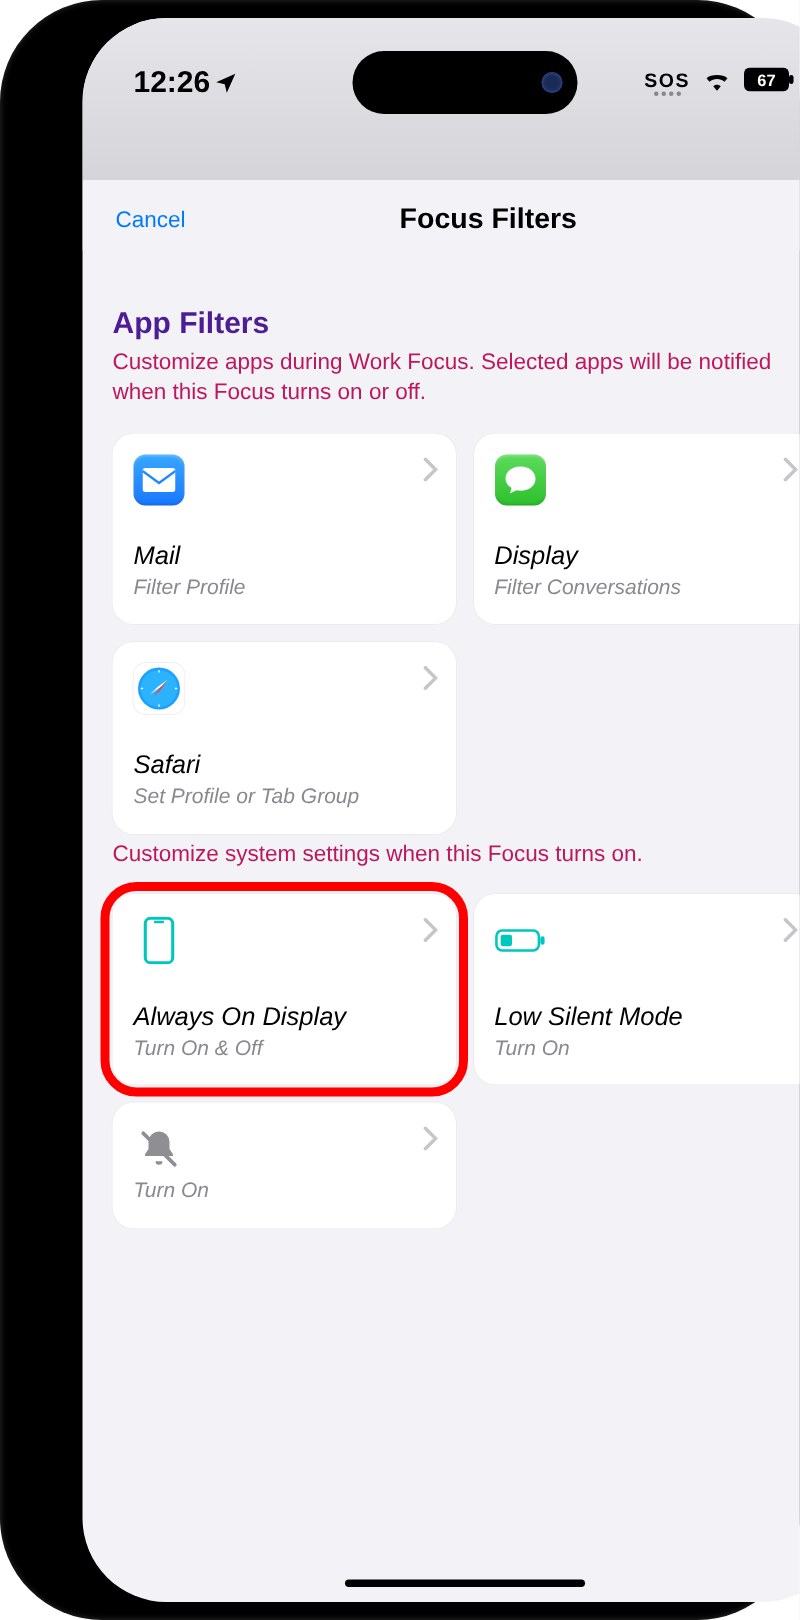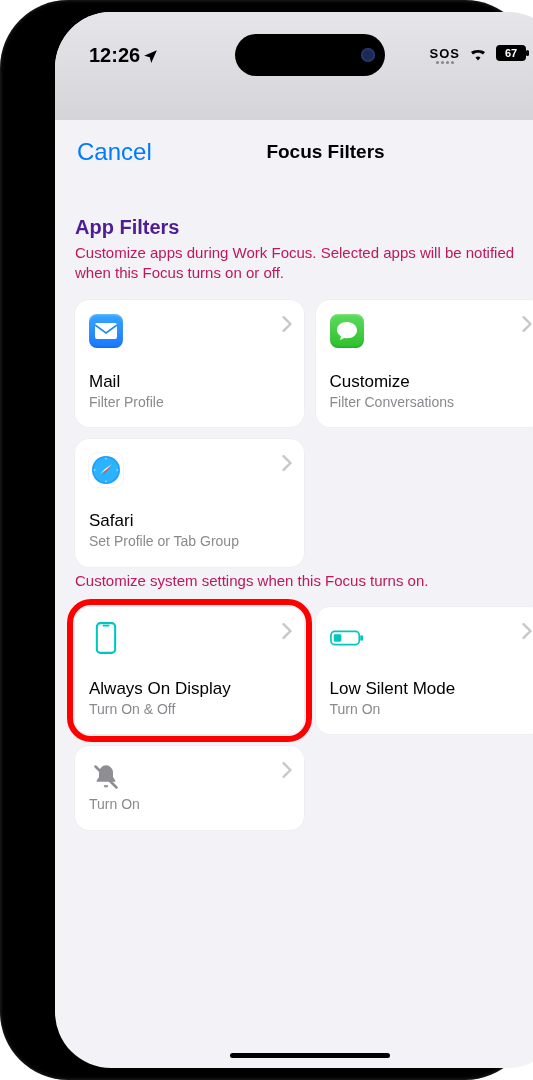--- a/index.html
+++ b/index.html
@@ -26,29 +26,30 @@
       align-items:center; padding:0 34px; height:30px;
     }
     .time-group { font-size:20px; font-weight:600; display:flex; align-items:center; gap:2px;}
     .loc-arrow { width:16px; height:16px; display:inline-block;}
     .right-icons { display:flex; align-items:center; gap:8px; }
     .sos { font-size:13px; font-weight:700; letter-spacing:1px; display:flex; flex-direction:column; align-items:center; line-height:1;}
     .sos-dots { display:flex; gap:2px; margin-top:1px;}
     .sos-dots span { width:3px;height:3px;border-radius:50%;background:#888;}
     .wifi-icon,.batt-icon { display:block; }
     .nav-bar { display:flex; align-items:center; padding: 18px 22px 12px; background:#f2f2f7; position:relative;}
-    .cancel-link { color:#007aff; font-size:24px; }
+    .cancel-link { color:#007aff; font-size:15px; }
     .nav-title { position:absolute; left:0; right:16px; text-align:center; font-size:19px; font-weight:700; color:#000; pointer-events:none;padding-left:48px;}
     .content { flex:1; padding: 16px 20px 0; overflow:hidden; }
     .section-title { font-size:20px; font-weight:700; color:#4c1d95; margin-top:22px; }
     .section-sub { font-size:15px; color:#be185d; margin-top:4px; line-height:1.35; }
     .grid { display:grid; grid-template-columns:1fr 1fr; gap:12px; margin-top:16px; }
     .tile {
       background:#fff; border-radius:14px; padding:14px 14px 16px; position:relative;
       box-shadow: 0 0 0 0.5px rgba(0,0,0,.04);
+      font-style: italic;
     }
     .tile-icon { width:34px; height:34px; border-radius:8px; display:flex; align-items:center; justify-content:center; }
     .tile-icon.square { box-shadow: inset 0 -1px 2px rgba(0,0,0,.15), inset 0 1px 2px rgba(255,255,255,.3); }
     .tile .chev { position:absolute; right:12px; top:16px; color:#c6c6c8; }
     .tile-title { font-size:17px; font-weight:400; color:#000; margin-top:24px; }
     .tile-sub { font-size:14px; color:#8a8a8e; margin-top:2px; line-height:1.25; }
     .icon-mail { background:linear-gradient(#37a7ff,#1977ff); }
     .icon-messages { background:linear-gradient(#5cdc5c,#2cc02c); }
     .icon-onesec { background:linear-gradient(#0b1b2d,#1a2f4a); }
     .icon-safari { background:#fff; box-shadow: 0 0 0 0.5px rgba(0,0,0,.08);}
@@ -129,21 +130,21 @@
 
         <div class="tile">
           <div class="tile-icon square icon-messages">
             <svg width="22" height="20" viewBox="0 0 22 20">
                 <path fill="#fff" d="M11 1C5 1 1 4.5 1 9c0 2.6 1.6 4.9 4 6.3L4 19l4.3-2.1c.9.2 1.8.3 2.7.3 6 0 10-3.5 10-8S17 1 11 1z"></path>
               </svg>
           </div>
           <span class="chev"><svg width="10" height="16" viewBox="0 0 8 14">
                 <path d="M1 1l6 6-6 6" stroke="currentColor" stroke-width="2" fill="none" stroke-linecap="round"></path>
               </svg></span>
-          <div class="tile-title">Customize</div>
+          <div class="tile-title">Display</div>
           <div class="tile-sub">Filter Conversations</div>
         </div>
 
 
         <div class="tile">
           <div class="tile-icon icon-safari">
             <svg width="32" height="32" viewBox="0 0 32 32">
                 <circle cx="16" cy="16" r="14" fill="#1ea0ff"></circle>
                 <circle cx="16" cy="16" r="12.2" fill="#2bb3ff"></circle>
                 <path d="M16 3.8v1.6M16 26.6v1.6M3.8 16h1.6M26.6 16h1.6" stroke="#fff" stroke-width="0.9"></path>

